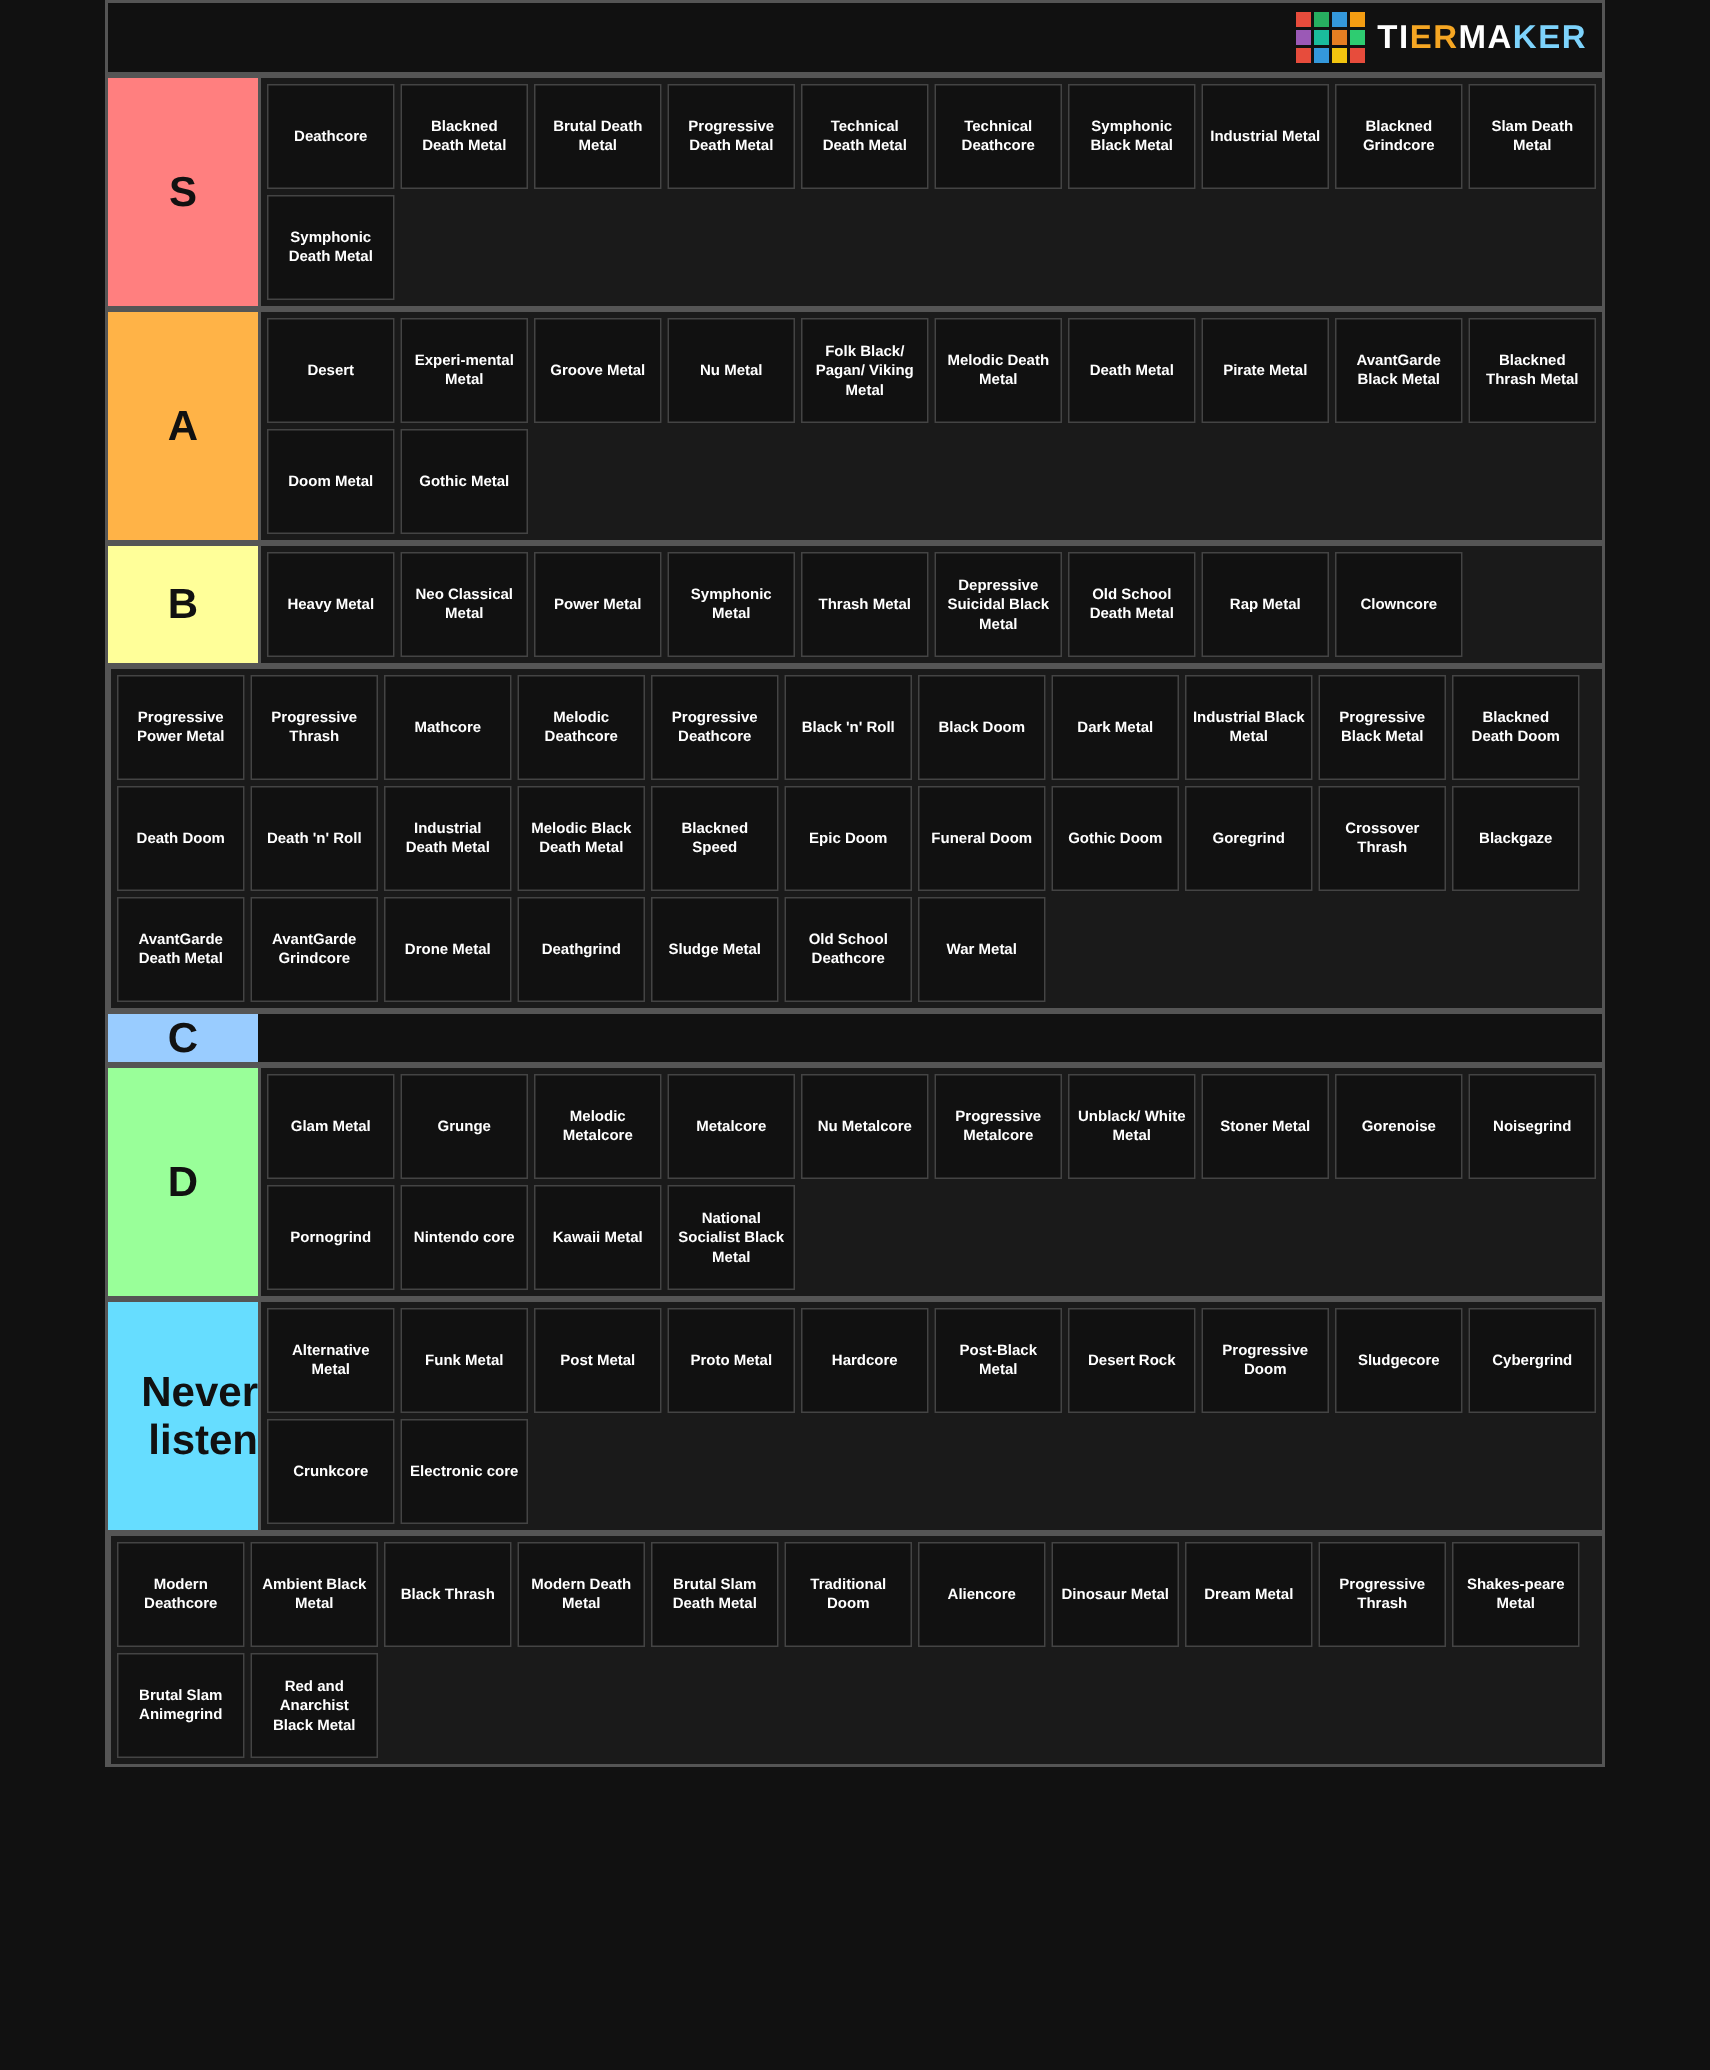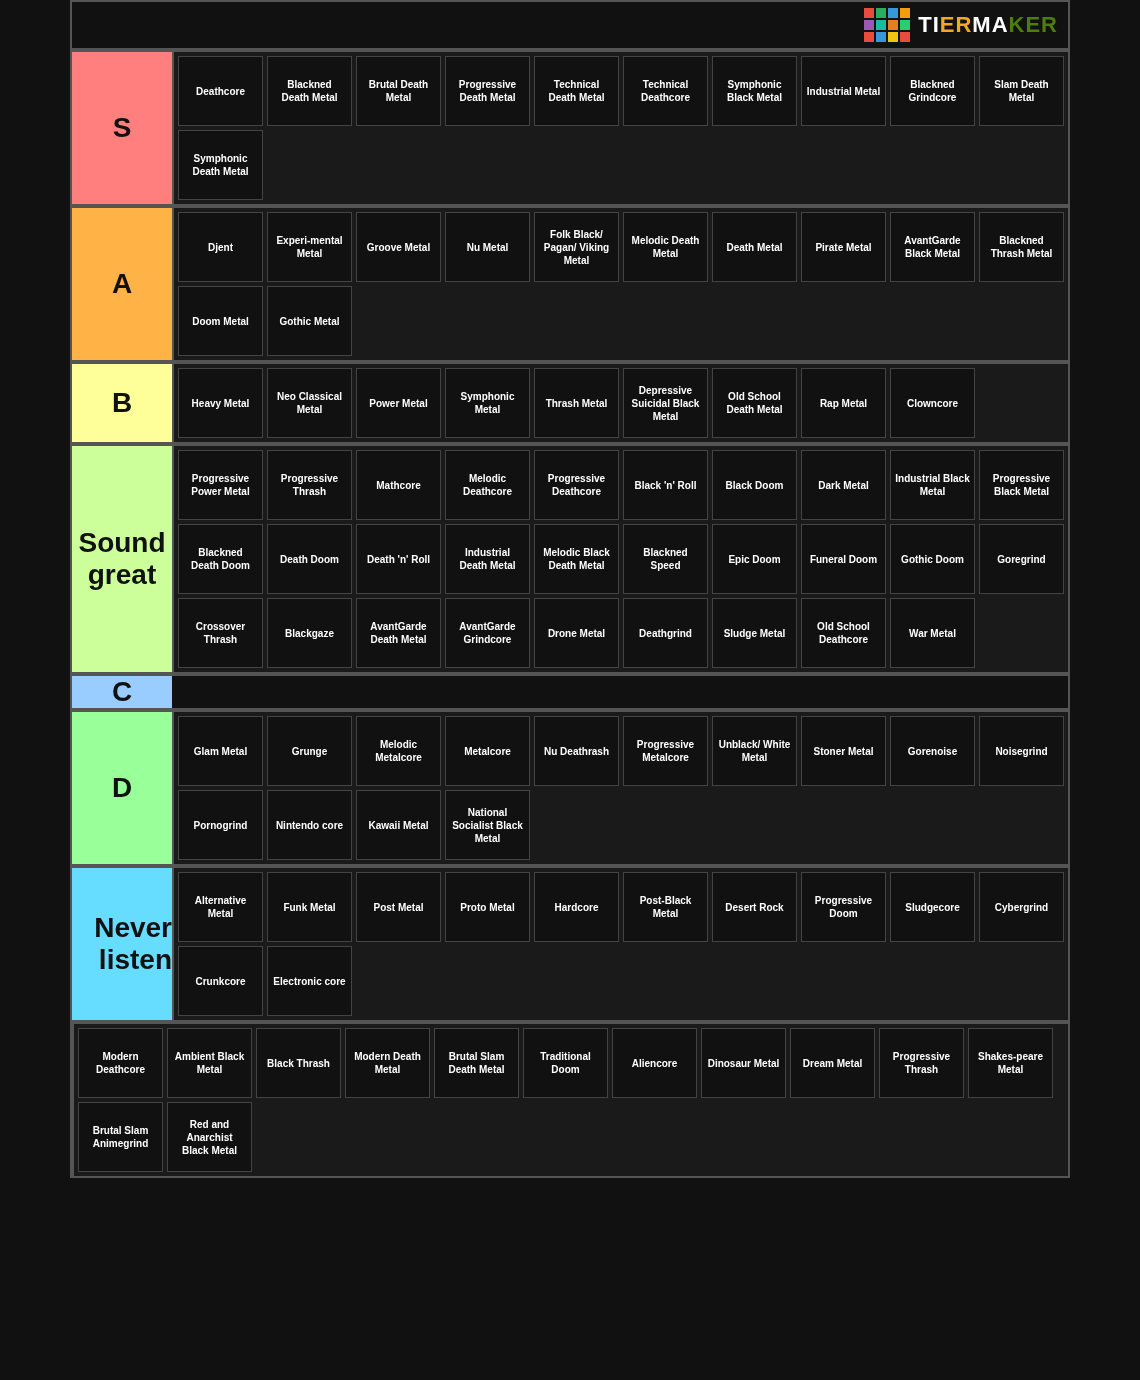--- a/index.html
+++ b/index.html
@@ -76,21 +76,21 @@
     .logo-text {
       font-size: 22px;
       font-weight: bold;
       color: white;
       letter-spacing: 1px;
       text-transform: uppercase;
     }
     .logo-text span.ti { color: white; }
     .logo-text span.er { color: #f5a623; }
     .logo-text span.ma { color: white; text-align: right; }
-    .logo-text span.ker { color: #4d7c0f; }
+    .logo-text span.ker { color: #7dd3fc; }
   </style>
 </head>
 <body>
 
 <div style="width:1000px;">
 
   <div class="header-row">
     <div class="logo">
       <div class="logo-grid" id="logo-grid">
           <div class="logo-cell" style="background: rgb(231, 76, 60);"></div>
@@ -125,21 +125,21 @@
           <div class="item">Symphonic Black Metal</div>
           <div class="item">Industrial Metal</div>
           <div class="item">Blackned Grindcore</div>
           <div class="item">Slam Death Metal</div>
           <div class="item">Symphonic Death Metal</div>
         </div>
       </div>
       <div class="tier-row">
         <div class="tier-label" style="background: rgb(255, 179, 71);">A</div>
         <div class="tier-items">
-          <div class="item">Djent</div>
+          <div class="item">Desert</div>
           <div class="item">Experi-mental Metal</div>
           <div class="item">Groove Metal</div>
           <div class="item">Nu Metal</div>
           <div class="item">Folk Black/ Pagan/ Viking Metal</div>
           <div class="item">Melodic Death Metal</div>
           <div class="item">Death Metal</div>
           <div class="item">Pirate Metal</div>
           <div class="item">AvantGarde Black Metal</div>
           <div class="item">Blackned Thrash Metal</div>
           <div class="item">Doom Metal</div>
@@ -154,21 +154,20 @@
           <div class="item">Power Metal</div>
           <div class="item">Symphonic Metal</div>
           <div class="item">Thrash Metal</div>
           <div class="item">Depressive Suicidal Black Metal</div>
           <div class="item">Old School Death Metal</div>
           <div class="item">Rap Metal</div>
           <div class="item">Clowncore</div>
         </div>
       </div>
       <div class="tier-row">
-        <div class="tier-label" style="background: rgb(204, 255, 153);">Sound great</div>
         <div class="tier-items">
           <div class="item">Progressive Power Metal</div>
           <div class="item">Progressive Thrash</div>
           <div class="item">Mathcore</div>
           <div class="item">Melodic Deathcore</div>
           <div class="item">Progressive Deathcore</div>
           <div class="item">Black 'n' Roll</div>
           <div class="item">Black Doom</div>
           <div class="item">Dark Metal</div>
           <div class="item">Industrial Black Metal</div>
@@ -197,21 +196,21 @@
       <div class="tier-row">
         <div class="tier-label" style="background: rgb(153, 204, 255);">C</div>
       </div>
       <div class="tier-row">
         <div class="tier-label" style="background: rgb(153, 255, 153);">D</div>
         <div class="tier-items">
           <div class="item">Glam Metal</div>
           <div class="item">Grunge</div>
           <div class="item">Melodic Metalcore</div>
           <div class="item">Metalcore</div>
-          <div class="item">Nu Deathrash</div>
+          <div class="item">Nu Metalcore</div>
           <div class="item">Progressive Metalcore</div>
           <div class="item">Unblack/ White Metal</div>
           <div class="item">Stoner Metal</div>
           <div class="item">Gorenoise</div>
           <div class="item">Noisegrind</div>
           <div class="item">Pornogrind</div>
           <div class="item">Nintendo core</div>
           <div class="item">Kawaii Metal</div>
           <div class="item">National Socialist Black Metal</div>
         </div>

